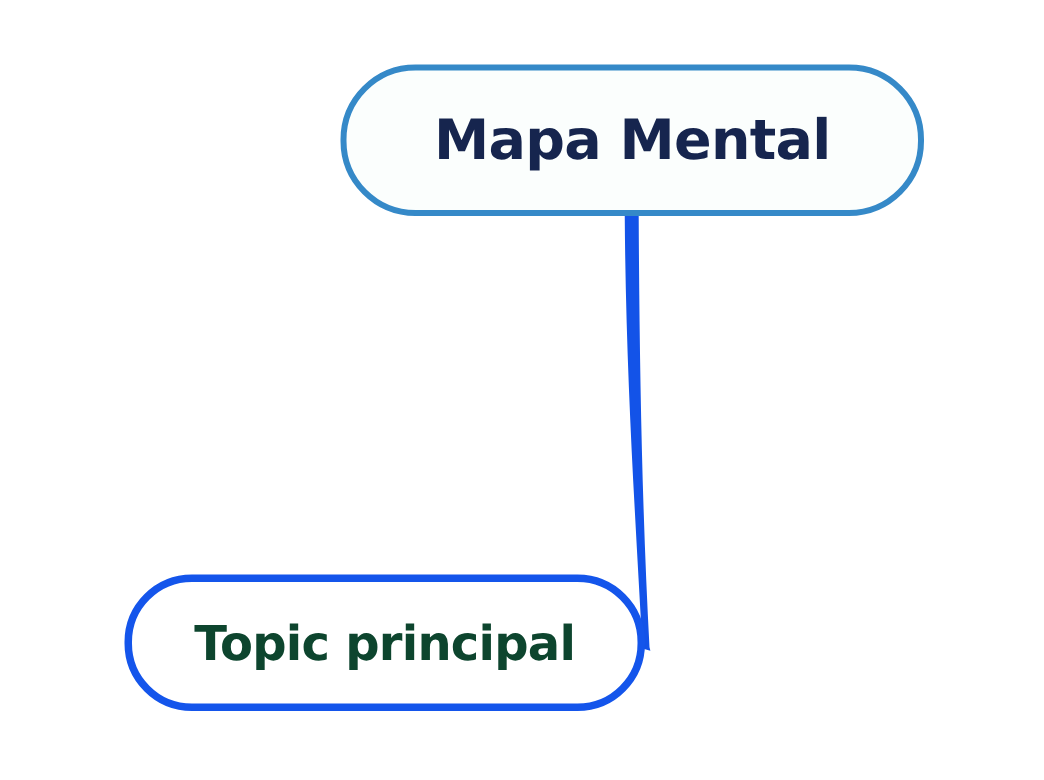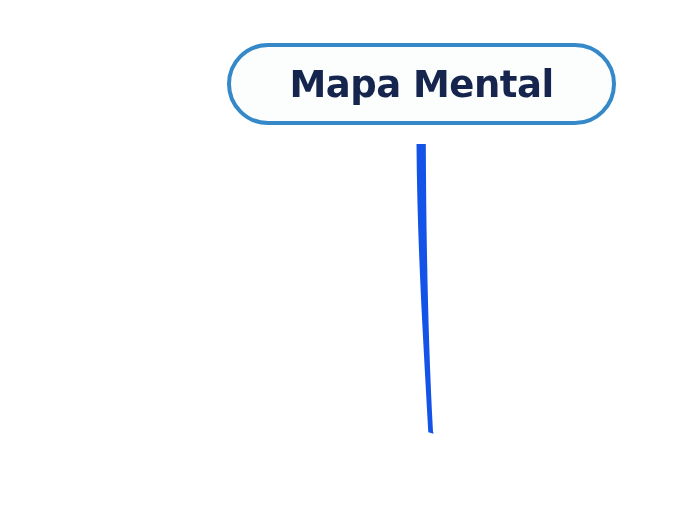--- a/index.html
+++ b/index.html
@@ -29,21 +29,21 @@
     display: flex;
     align-items: center;
     justify-content: center;
     text-align: center;
     cursor: pointer;
   }
   .node-root {
     left: 227px;
     top: 43px;
     width: 389px;
-    height: 82px;
+    height: 101px;
     border: 4px solid #3589C8;
     border-radius: 50px;
     background: #FBFEFD;
   }
   .node-root .node-label {
     color: #16254E;
     font-size: 37px;
     font-weight: 700;
     letter-spacing: -0.5px;
     white-space: nowrap;
@@ -77,14 +77,17 @@
              L 433.6 433.8
              L 428.3 432.3
              C 423.6 345, 417.2 250, 416.5 144
              Z" fill="#1353E8"></path>
   </svg>
 
   <div class="node node-root">
     <span class="node-label">Mapa Mental</span>
   </div>
 
+  <div class="node node-topic">
+    <span class="node-label">Topic principal</span>
+  </div>
 
 </div>
 
 </body></html>

